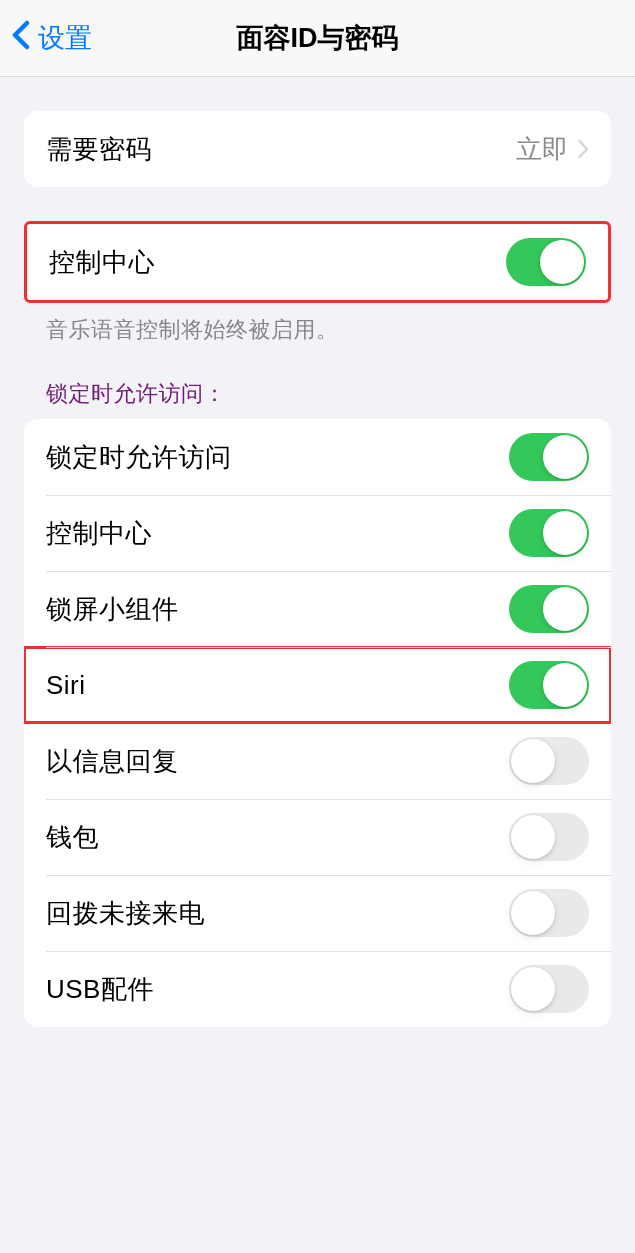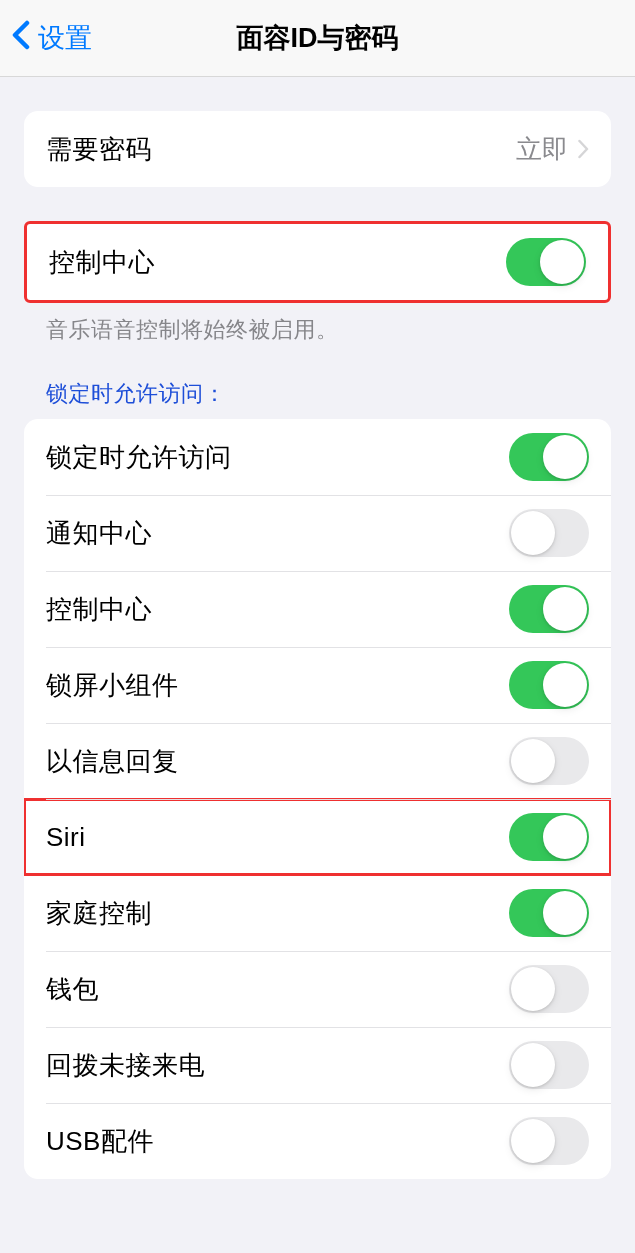--- a/index.html
+++ b/index.html
@@ -128,21 +128,21 @@
       left: 2px;
     }
     .footer-text {
       font-size: 22px;
       color: #86868a;
       padding: 12px 22px 0;
       letter-spacing: 0.5px;
     }
     .section-header {
       font-size: 22px;
-      color: #1d4ed8;
+      color: #701a75;
       padding: 34px 22px 10px;
       letter-spacing: 0.5px;
     }
     .group.after-header {
       margin-top: 0;
     }
   </style>
 </head>
 <body>
 
@@ -184,52 +184,40 @@
   <div class="section-header">锁定时允许访问：</div>
 
   <div class="group after-header" id="lock-access-group">
       <div class="row">
         <span class="row-label">锁定时允许访问</span>
         <div class="toggle on">
           <div class="toggle-knob"></div>
         </div>
       </div>
       <div class="row">
-        <span class="row-label">通知中心</span>
-        <div class="toggle off">
-          <div class="toggle-knob"></div>
-        </div>
-      </div>
-      <div class="row">
         <span class="row-label">控制中心</span>
         <div class="toggle on">
           <div class="toggle-knob"></div>
         </div>
       </div>
       <div class="row">
         <span class="row-label">锁屏小组件</span>
         <div class="toggle on">
-          <div class="toggle-knob"></div>
-        </div>
-      </div>
-      <div class="row">
-        <span class="row-label">以信息回复</span>
-        <div class="toggle off">
           <div class="toggle-knob"></div>
         </div>
       </div>
       <div class="row highlight-row">
         <span class="row-label">Siri</span>
         <div class="toggle on">
           <div class="toggle-knob"></div>
         </div>
       </div>
       <div class="row">
-        <span class="row-label">家庭控制</span>
-        <div class="toggle on">
+        <span class="row-label">以信息回复</span>
+        <div class="toggle off">
           <div class="toggle-knob"></div>
         </div>
       </div>
       <div class="row">
         <span class="row-label">钱包</span>
         <div class="toggle off">
           <div class="toggle-knob"></div>
         </div>
       </div>
       <div class="row">

